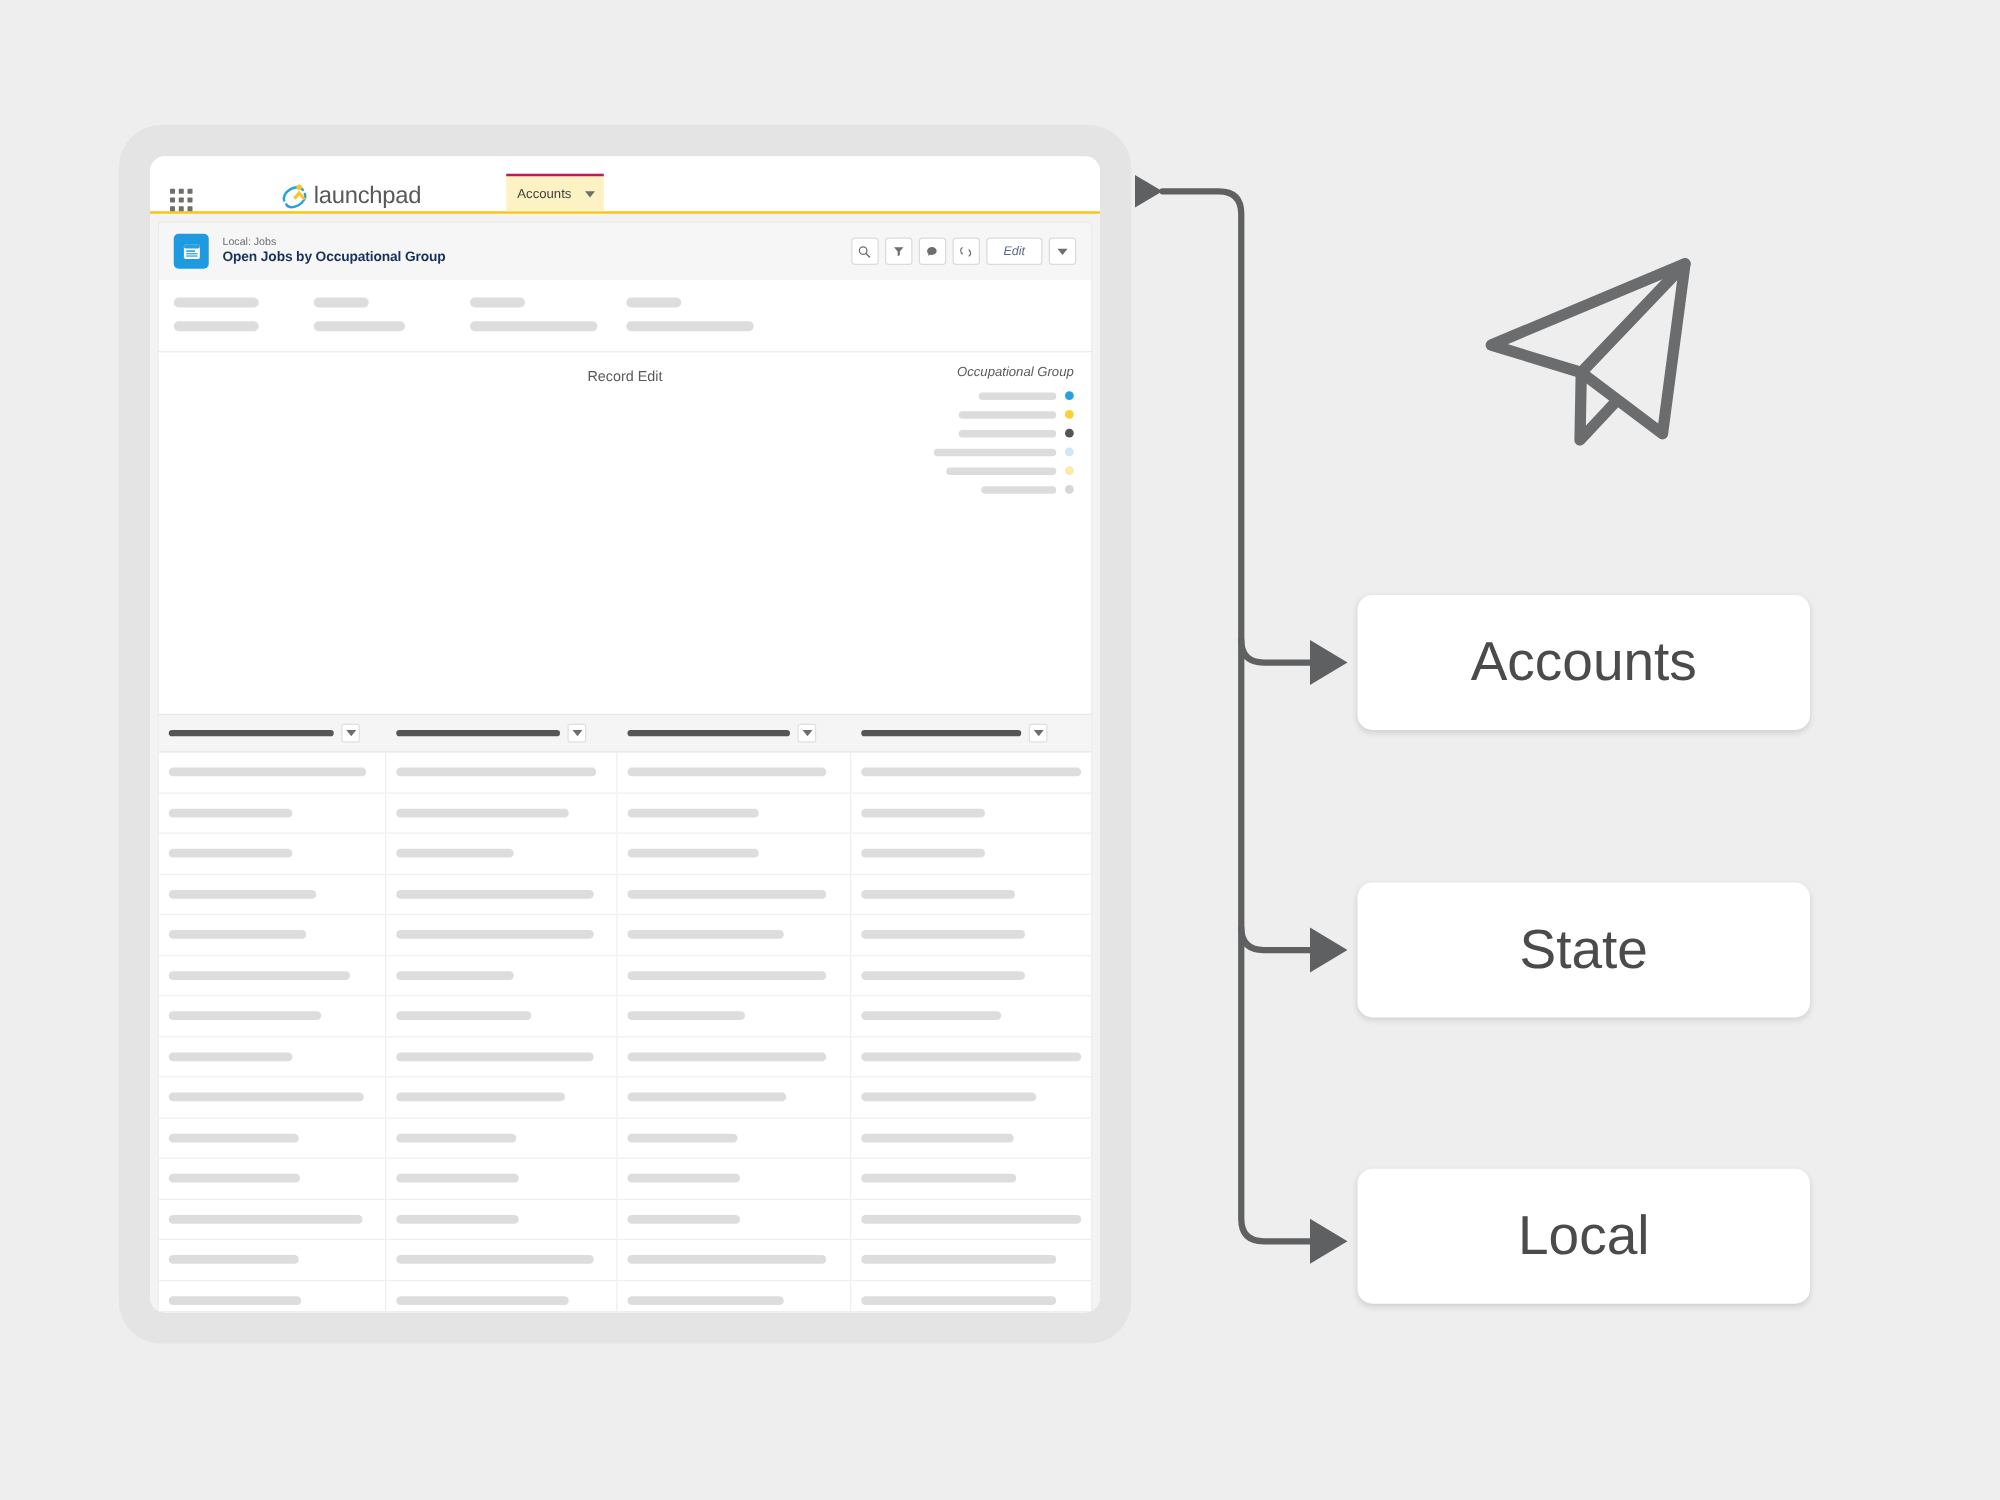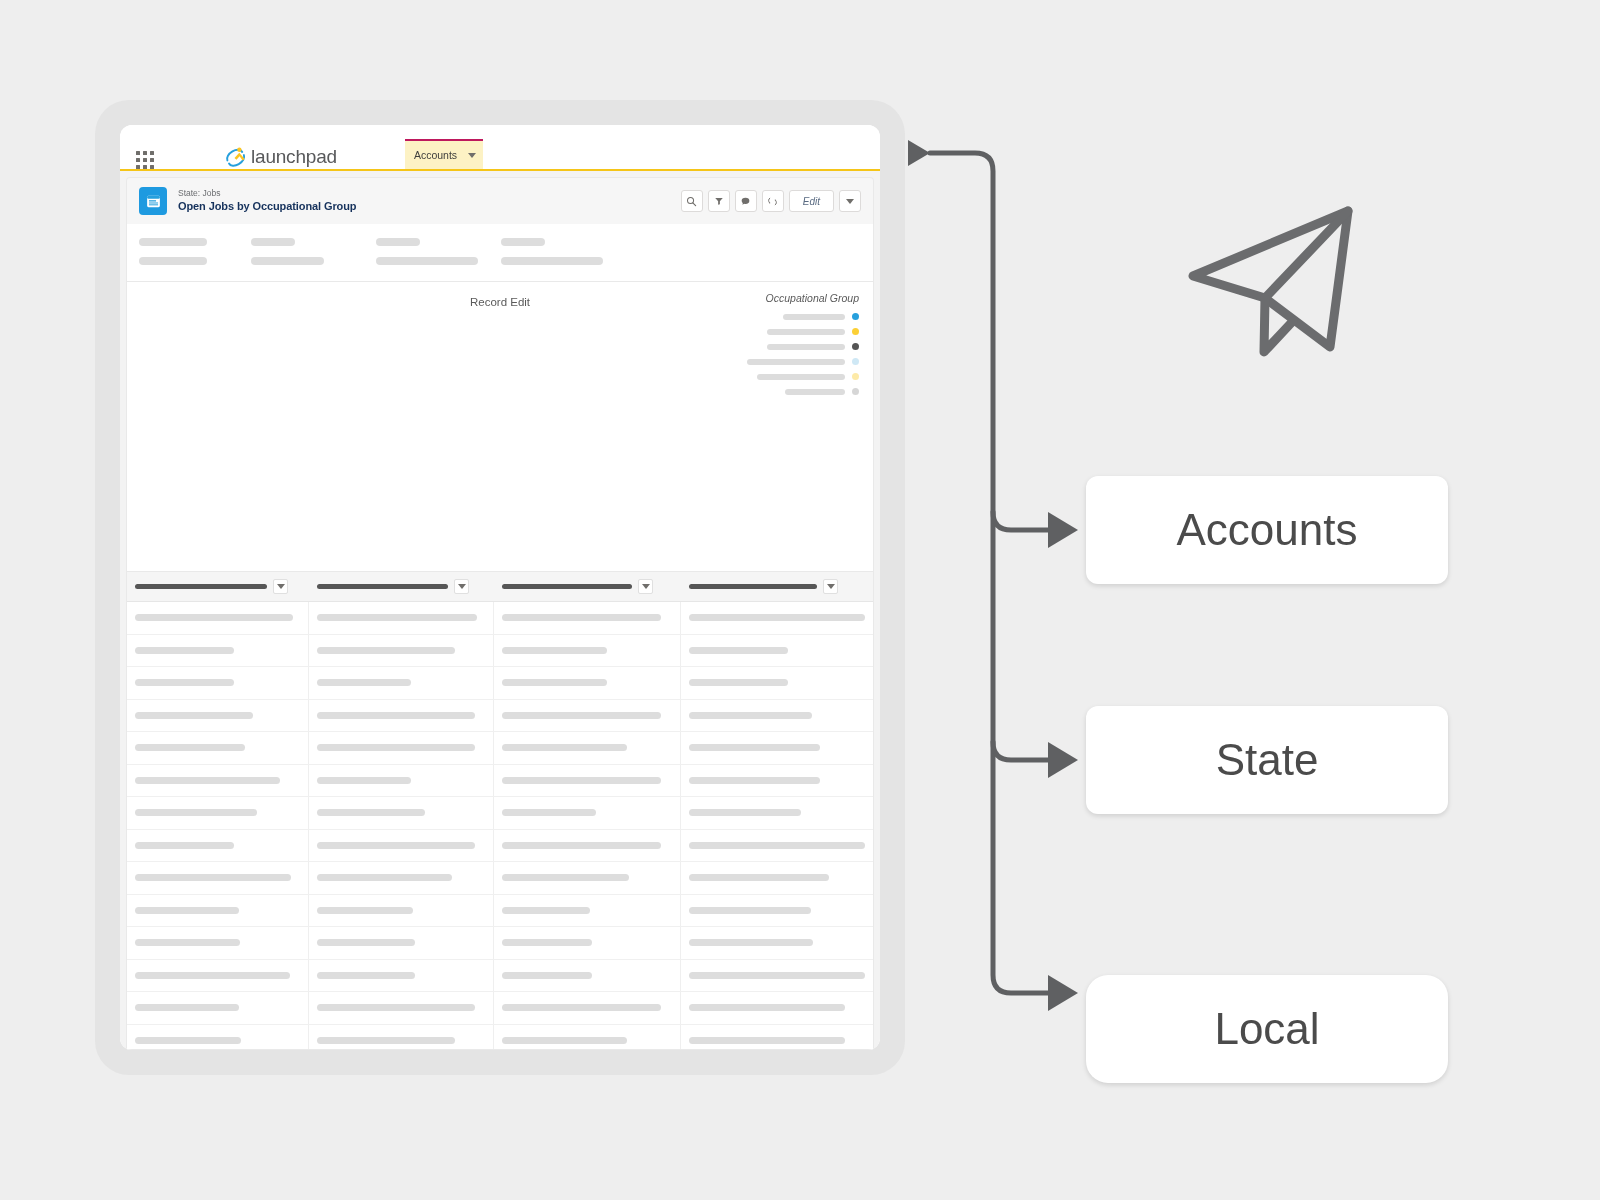--- a/index.html
+++ b/index.html
@@ -135,21 +135,21 @@
 
   .pill {
     position: absolute; left: 1086px; width: 362px; height: 108px;
     background: #ffffff; border-radius: 12px;
     box-shadow: 0 2px 5px rgba(0,0,0,.13);
     display: flex; align-items: center; justify-content: center;
   }
   .pill span { font-size: 44px; color: #4b4b4b; font-weight: normal; }
   #pill-federal { top: 476px; }
   #pill-state   { top: 706px; }
-  #pill-local   { top: 975px; border-radius: 22px; }
+  #pill-local   { top: 935px; }
 </style>
 </head>
 <body>
 
 <div class="stage">
 
   <div class="tablet">
     <div class="screen">
 
       <div class="appbar">
@@ -185,21 +185,21 @@
           <div class="rpt-icon">
             <svg width="17" height="17" viewBox="0 0 24 24">
               <rect x="3" y="4" width="18" height="16" rx="2" fill="#fff"></rect>
               <rect x="3" y="4" width="18" height="4.2" rx="2" fill="#27a0dd"></rect>
               <rect x="5.6" y="10.2" width="10" height="1.8" fill="#27a0dd"></rect>
               <rect x="5.6" y="13.4" width="12.8" height="1.4" fill="#27a0dd"></rect>
               <rect x="5.6" y="16" width="12.8" height="1.4" fill="#27a0dd"></rect>
             </svg>
           </div>
           <div class="rpt-titles">
-            <div class="rpt-kicker">State: Jobs</div>
+            <div class="rpt-kicker">Local: Jobs</div>
             <div class="rpt-title">Open Jobs by Occupational Group</div>
           </div>
           <div class="head-actions">
             <div class="ibtn">
               <svg width="11" height="11" viewBox="0 0 16 16">
                   <circle cx="6.6" cy="6.6" r="4.4" fill="none" stroke="#706e6b" stroke-width="1.5"></circle>
                   <line x1="9.9" y1="9.9" x2="14" y2="14" stroke="#706e6b" stroke-width="1.7" stroke-linecap="round"></line>
                 </svg>
             </div>
             <div class="ibtn">

